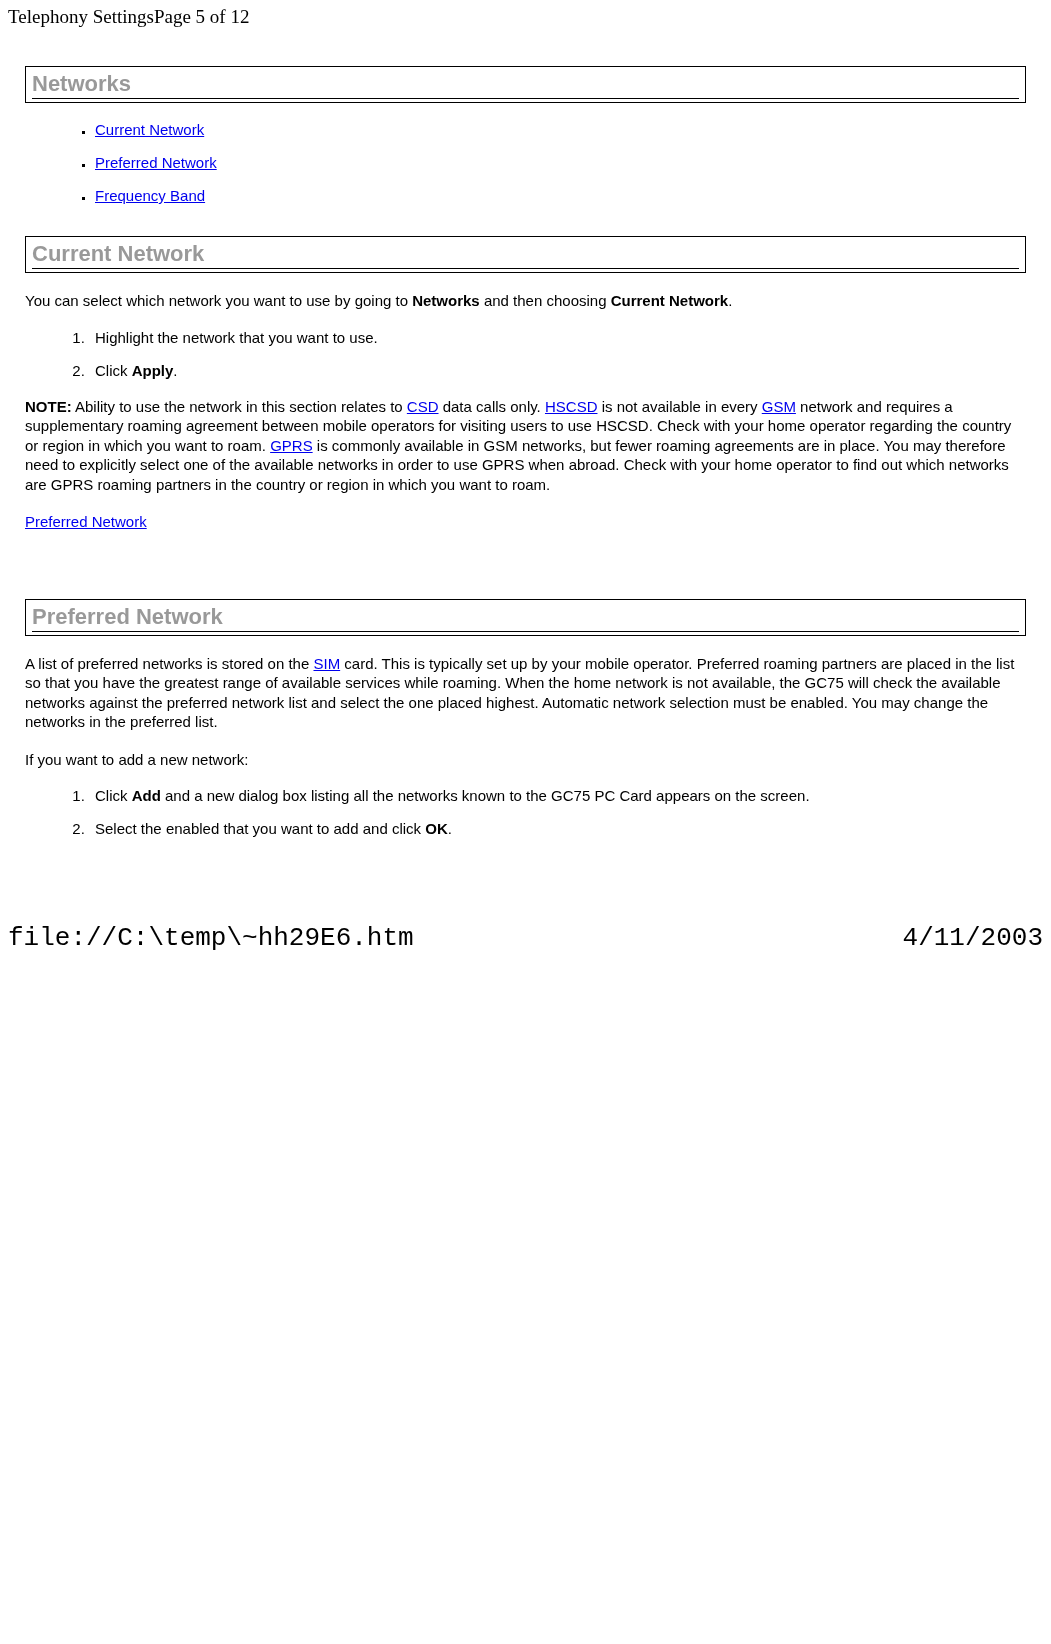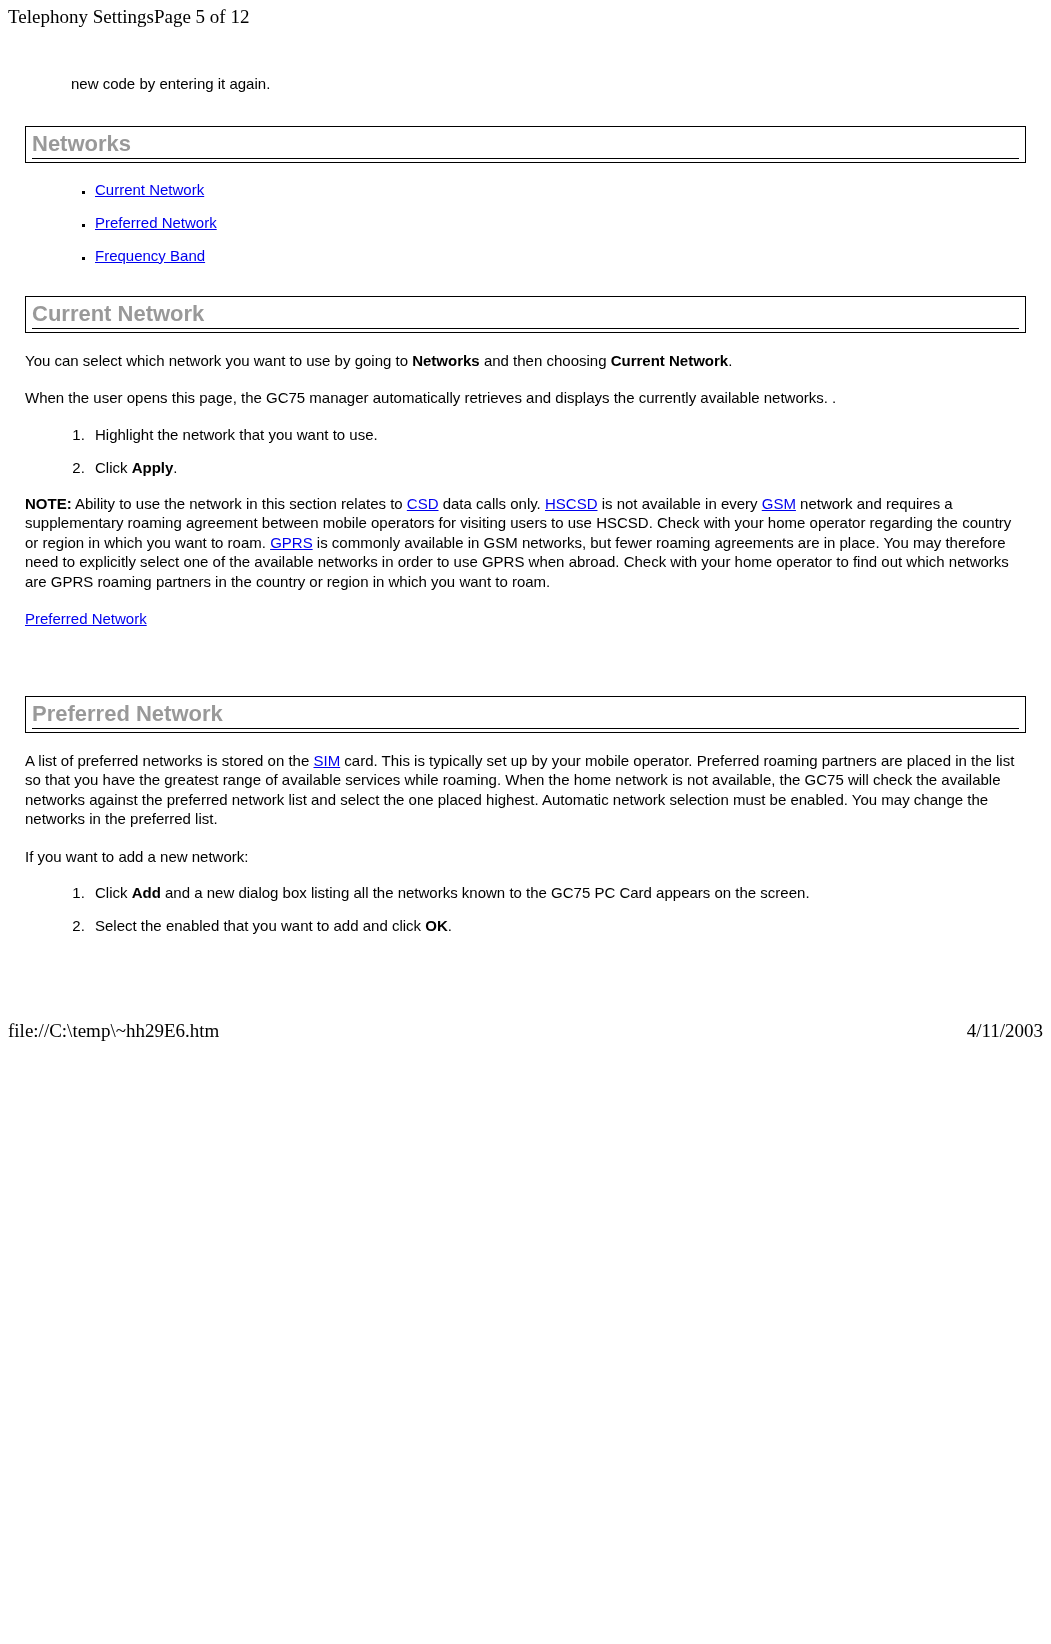--- a/index.html
+++ b/index.html
@@ -16,22 +16,22 @@
       font-family: "Times New Roman", Times, serif;
       font-size: 19px;
     }
     .content {
       padding: 0 25px 0 25px;
     }
     .footer-bar {
       display: flex;
       justify-content: space-between;
       padding: 6px 8px;
-      font-family: Liberation Serif, serif;
-      font-size: 19px;
+      font-family: Liberation Mono, monospace;
+      font-size: 26px;
       margin-top: 80px;
       text-align: center;
     }
     .section-header {
       border: 1px solid #000;
       padding: 4px 6px 1px 6px;
       margin-top: 32px;
       margin-bottom: 18px;
     }
     .section-header h2 {
@@ -82,41 +82,39 @@
 </head>
 <body>
 
 <div class="header-bar">
   <span>Telephony Settings</span>
   <span>Page 5 of 12</span>
 </div>
 
 <div class="content">
 
-  <p class="continuation">new code by entering it again.</p>
 
 
   <div class="section-header">
     <h2>Networks</h2>
   </div>
 
 
   <ul class="square">
     <li><a href="#">Current Network</a></li>
     <li><a href="#">Preferred Network</a></li>
     <li><a href="#">Frequency Band</a></li>
   </ul>
 
   <div class="section-header">
     <h2>Current Network</h2>
   </div>
 
   <p><span>You can select which network you want to use by going to </span><span class="bold">Networks</span><span> and then choosing </span><span class="bold">Current Network</span><span>.</span></p>
 
-  <p>When the user opens this page, the GC75 manager automatically retrieves and displays the currently available networks. .</p>
 
 
   <ol>
     <li>Highlight the network that you want to use.</li>
     <li><span>Click </span><span class="bold">Apply</span><span>.</span></li>
   </ol>
 
   <p><span class="bold">NOTE:</span><span> Ability to use the network in this section relates to </span><a href="#">CSD</a><span> data calls only. </span><a href="#">HSCSD</a><span> is not available in every </span><a href="#">GSM</a><span> network and requires a supplementary roaming agreement between mobile operators for visiting users to use HSCSD. Check with your home operator regarding the country or region in which you want to roam. </span><a href="#">GPRS</a><span> is commonly available in GSM networks, but fewer roaming agreements are in place. You may therefore need to explicitly select one of the available networks in order to use GPRS when abroad. Check with your home operator to find out which networks are GPRS roaming partners in the country or region in which you want to roam.</span></p>
 
 

